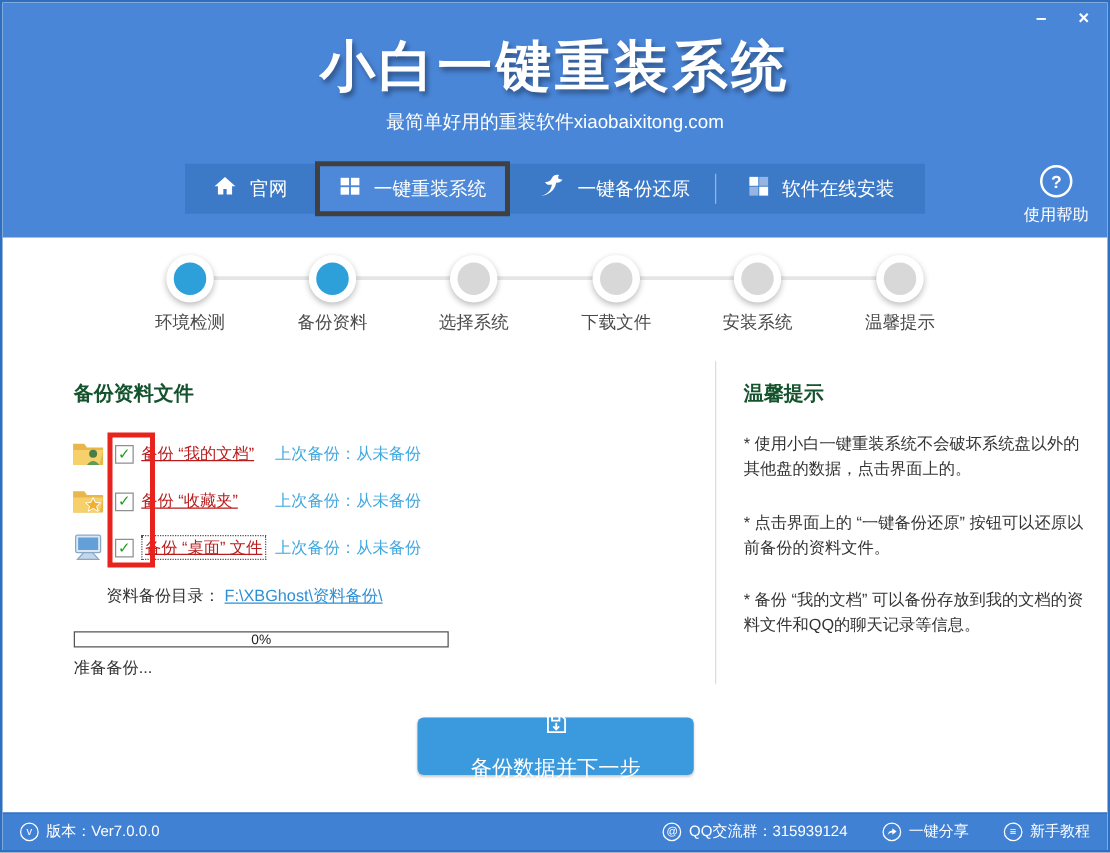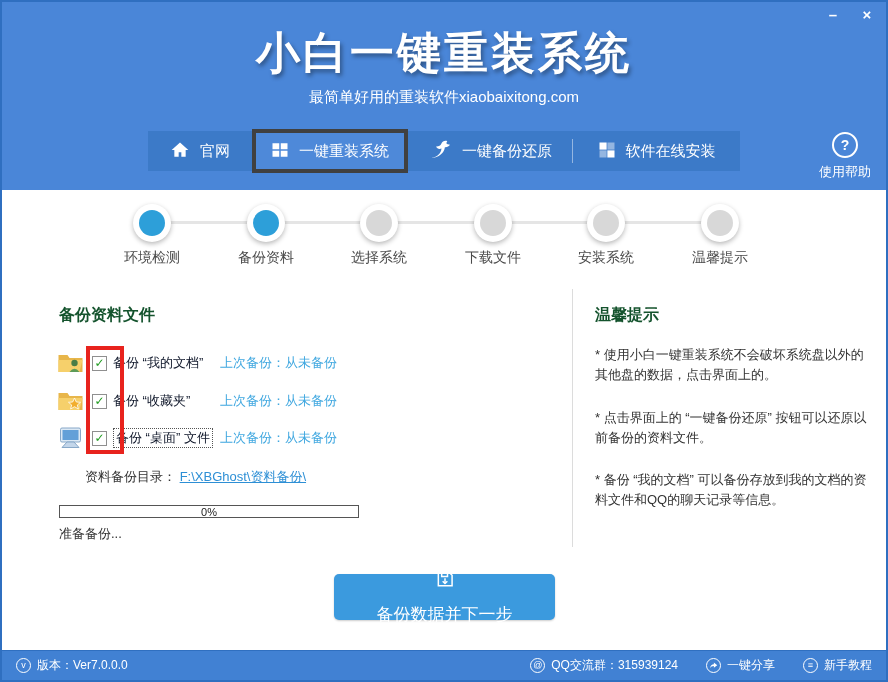--- a/index.html
+++ b/index.html
@@ -46,21 +46,21 @@
     font-size:14px;color:#4a4a4a;}
   
   .panel-heading{position:absolute;font-size:16px;font-weight:bold;color:#14532d;}
   .bk-heading{left:57px;top:303px;}
   .tips-heading{left:593px;top:303px;}
   .bk-row{position:absolute;left:55px;width:480px;height:26px;display:flex;align-items:center;}
   .bk-row .row-icon{width:27px;height:24px;margin-right:8px;flex:0 0 auto;}
   .checkbox{width:15px;height:15px;box-sizing:border-box;background:#fff;border:1px solid #8f8f8f;
     display:flex;align-items:center;justify-content:center;font-size:12px;font-weight:bold;
     color:#1f9b1f;cursor:pointer;flex:0 0 auto;}
-  .bk-label{font-size:13px;color:#0f172a;margin-left:6px;white-space:nowrap;}
+  .bk-label{font-size:13px;color:#b91c1c;margin-left:6px;white-space:nowrap;text-decoration:underline;}
   .bk-label.focus-dotted{border:1px dotted #555;padding:0 2px;}
   .bk-status{position:absolute;left:163px;font-size:13px;color:#41a8e0;white-space:nowrap;cursor:pointer;}
   .red-annotation{position:absolute;left:84px;top:344px;width:38px;height:108px;
     border:4px solid #e8231d;box-sizing:border-box;z-index:6;pointer-events:none;}
   .dir-row{position:absolute;left:57px;top:466px;font-size:13px;color:#333;margin-left:26px;}
   .dir-link{color:#2d8fd5;text-decoration:underline;cursor:pointer;}
   .progress{position:absolute;left:57px;top:503px;width:300px;height:13px;box-sizing:border-box;
     border:1px solid #555;background:#fff;text-align:center;font-size:11px;
     line-height:12px;color:#222;}
   .bk-statusline{position:absolute;left:57px;top:523px;font-size:13px;color:#333;}

